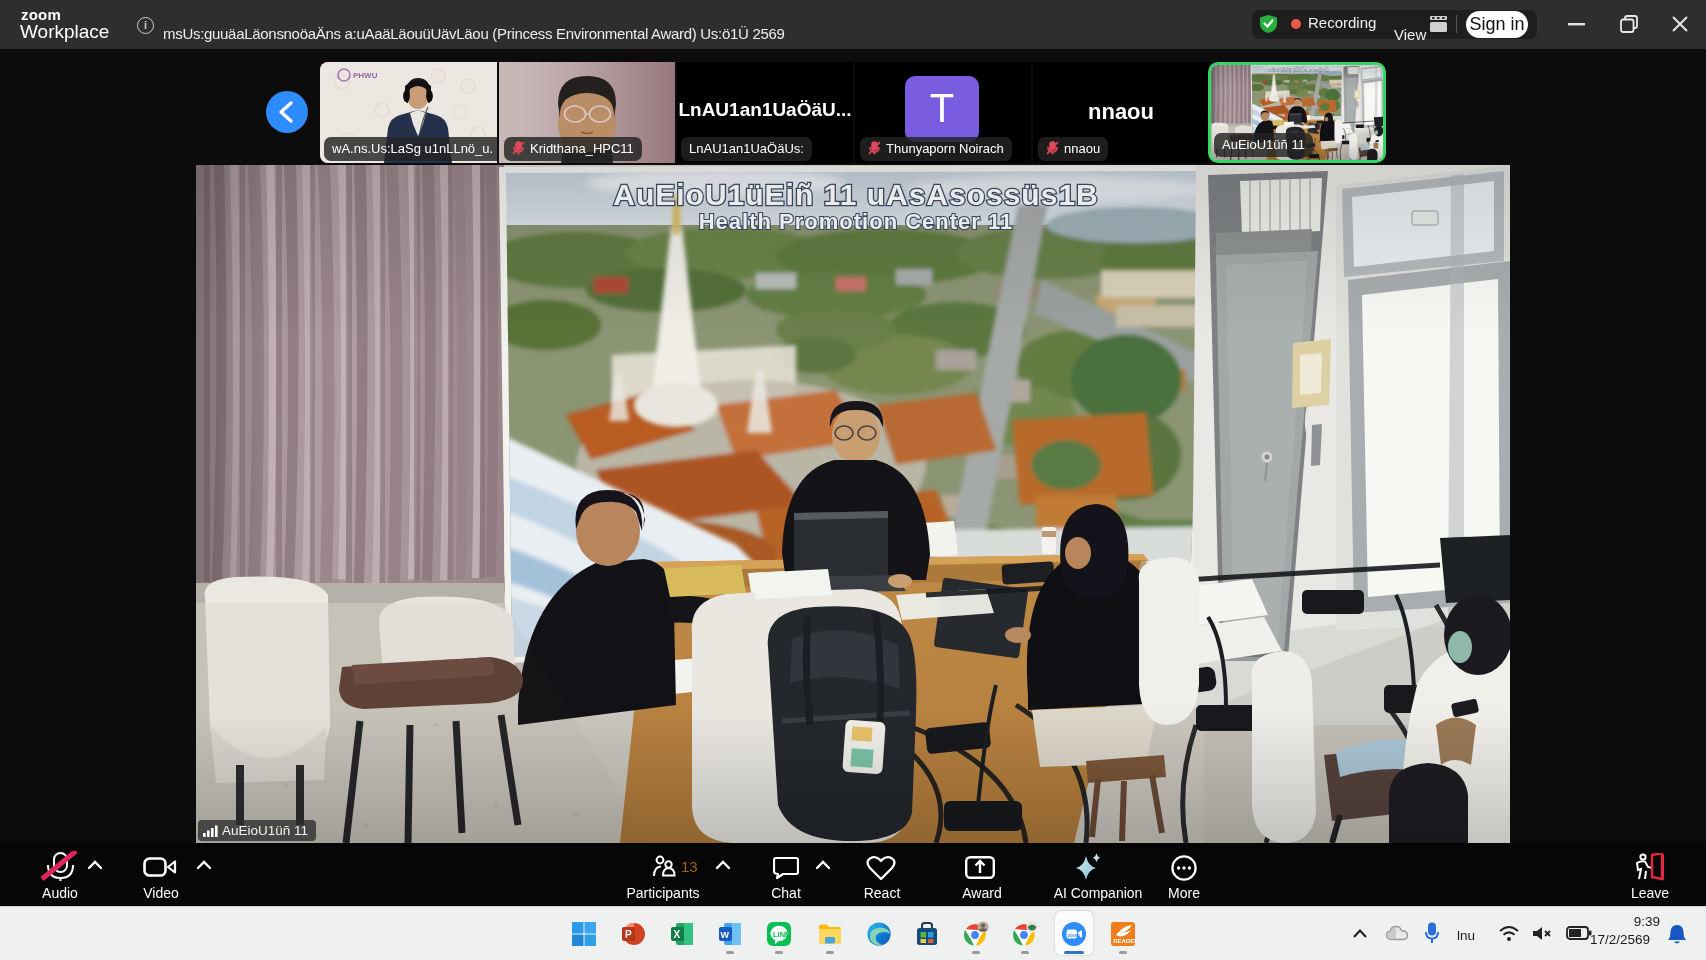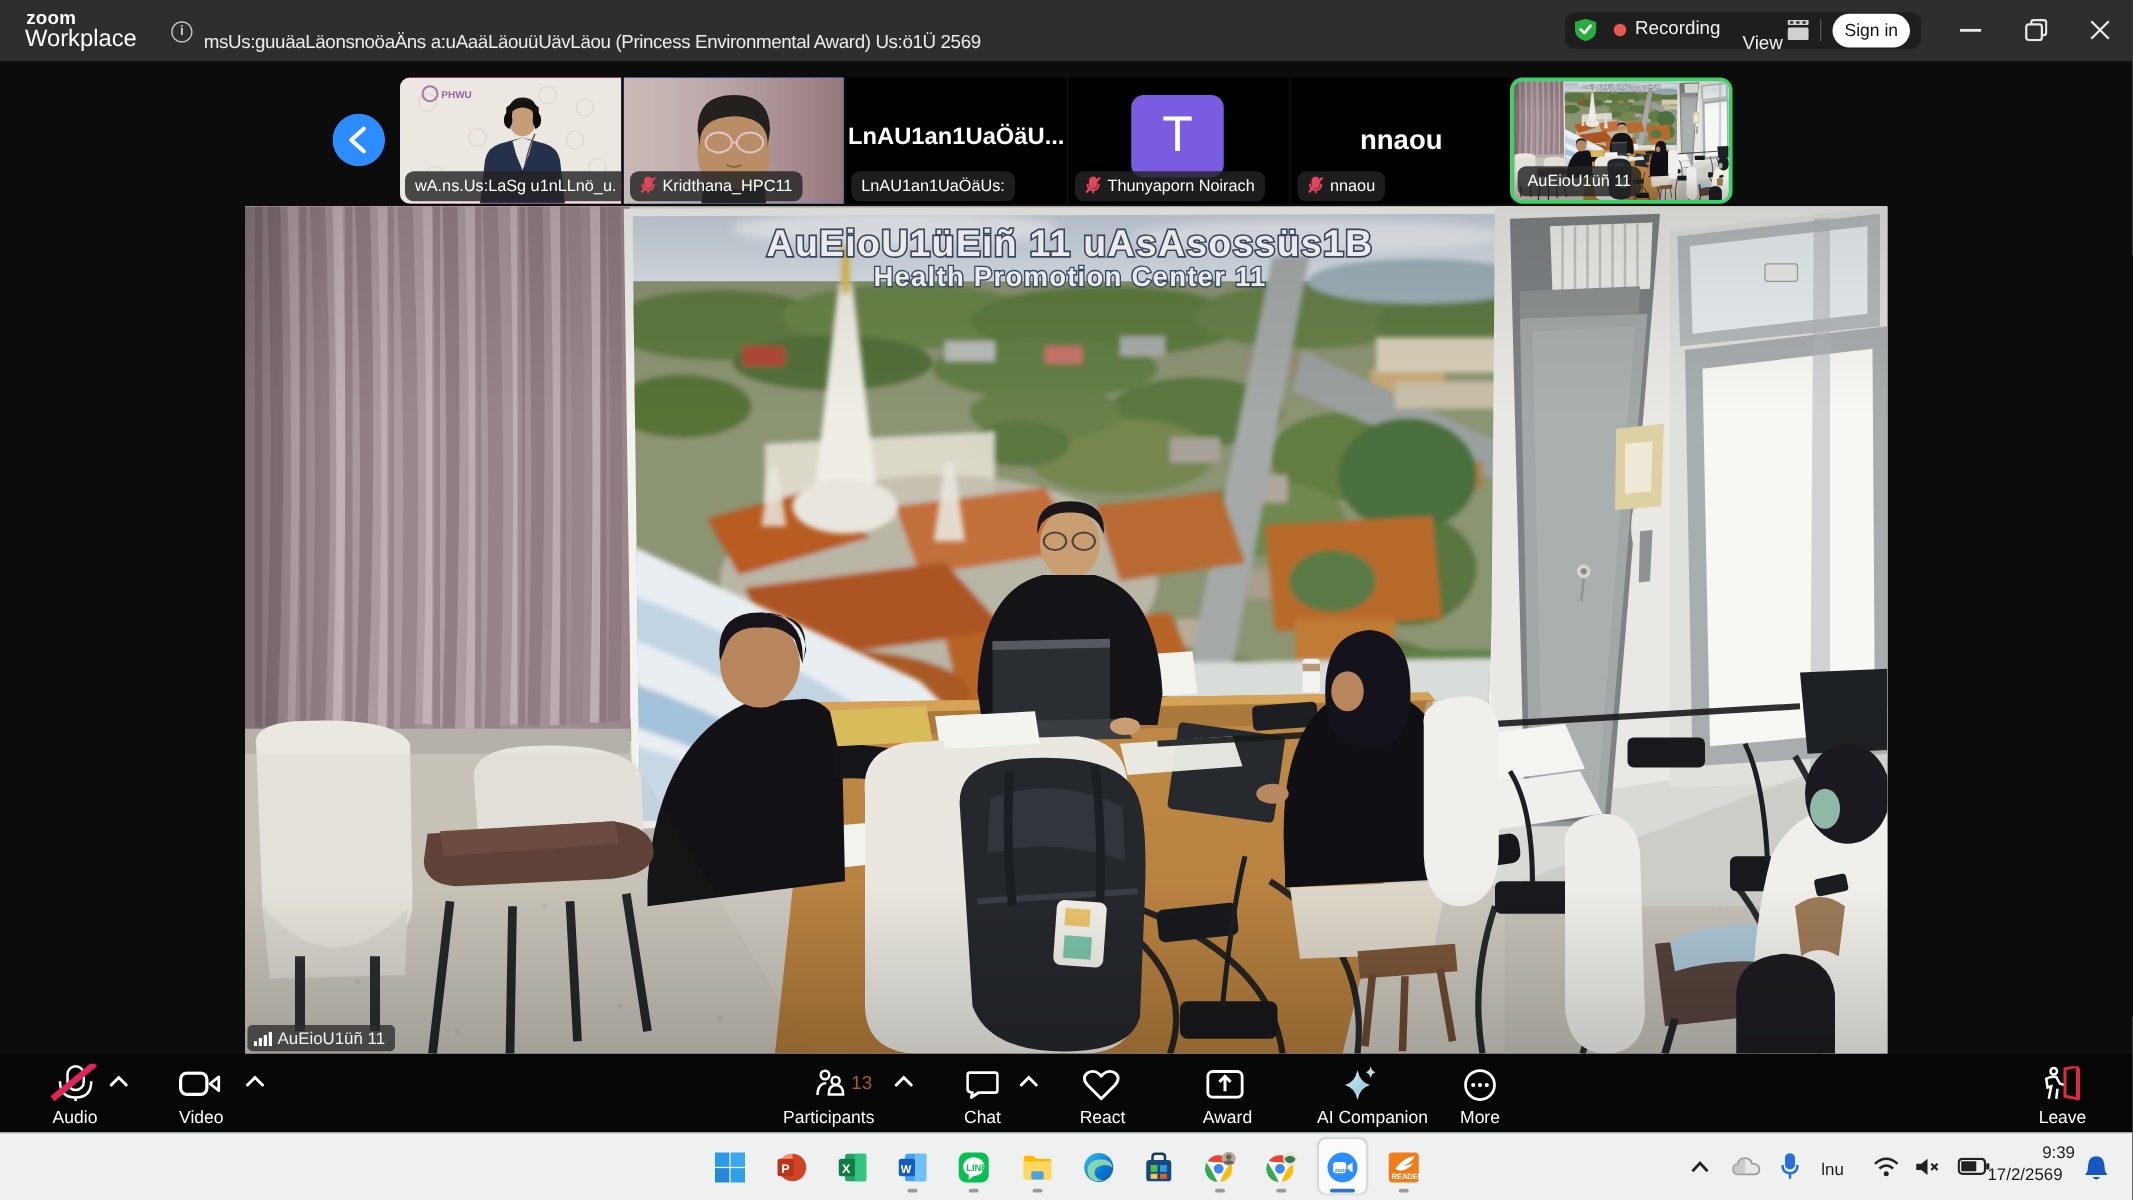--- a/index.html
+++ b/index.html
@@ -12,21 +12,21 @@
   .ztext { position:absolute; left:21px; top:6px; color:#fff; font-weight:700; font-size:15px; letter-spacing:.2px;}
   .wtext { position:absolute; left:20px; top:21px; color:#fff; font-weight:400; font-size:19px; }
   #infoc { position:absolute; left:137px; top:17px; width:17px; height:17px; border:1.4px solid #cfcfcf;
      border-radius:50%; color:#cfcfcf; font-size:11px; text-align:center; line-height:15px; font-weight:600;}
   #mtitle { position:absolute; left:163px; top:15px; color:#ececec; font-size:15px; letter-spacing:-.3px;margin-top:10px; }
   #ctrlpill { position:absolute; left:1252px; top:10px; width:285px; height:29px; background:#1e1e1e; border-radius:8px; }
   #rec-txt { position:absolute; left:1308px; top:14px; font-size:15px; color:#f0f0f0; }
   #view-txt { position:absolute; left:1394px; top:26px; font-size:15px; color:#f0f0f0; }
   #sep1 { position:absolute; left:1456px; top:15px; width:1px; height:18px; background:#555; }
   #signin { position:absolute; left:1466px; top:11px; width:62px; height:27px; background:#fff; border-radius:14px;
-     color:#111; font-size:14px; text-align:center; line-height:27px; }
+     color:#111; font-size:18px; text-align:center; line-height:27px; }
   
   .thumb { position:absolute; top:62px; height:101px; overflow:hidden; }
   .nlabel { position:absolute; bottom:2px; background:rgba(35,35,35,.82); border-radius:7px;
      color:#fff; font-size:13px; line-height:24px; height:24px; padding:0 8px; white-space:nowrap; }
   
   #mainv { position:absolute; left:196px; top:165px; width:1314px; height:678px; background:#b9b6ae; overflow:hidden;}
   #vlabel { position:absolute; left:198px; top:820px; height:21px; background:rgba(45,45,45,.78); border-radius:4px;
      color:#f2f2f2; font-size:13.5px; line-height:21px; padding:0 8px 0 24px; }
   
   #toolbar { position:absolute; left:0; top:843px; width:1706px; height:63px; background:#060606; color:#fff; }

